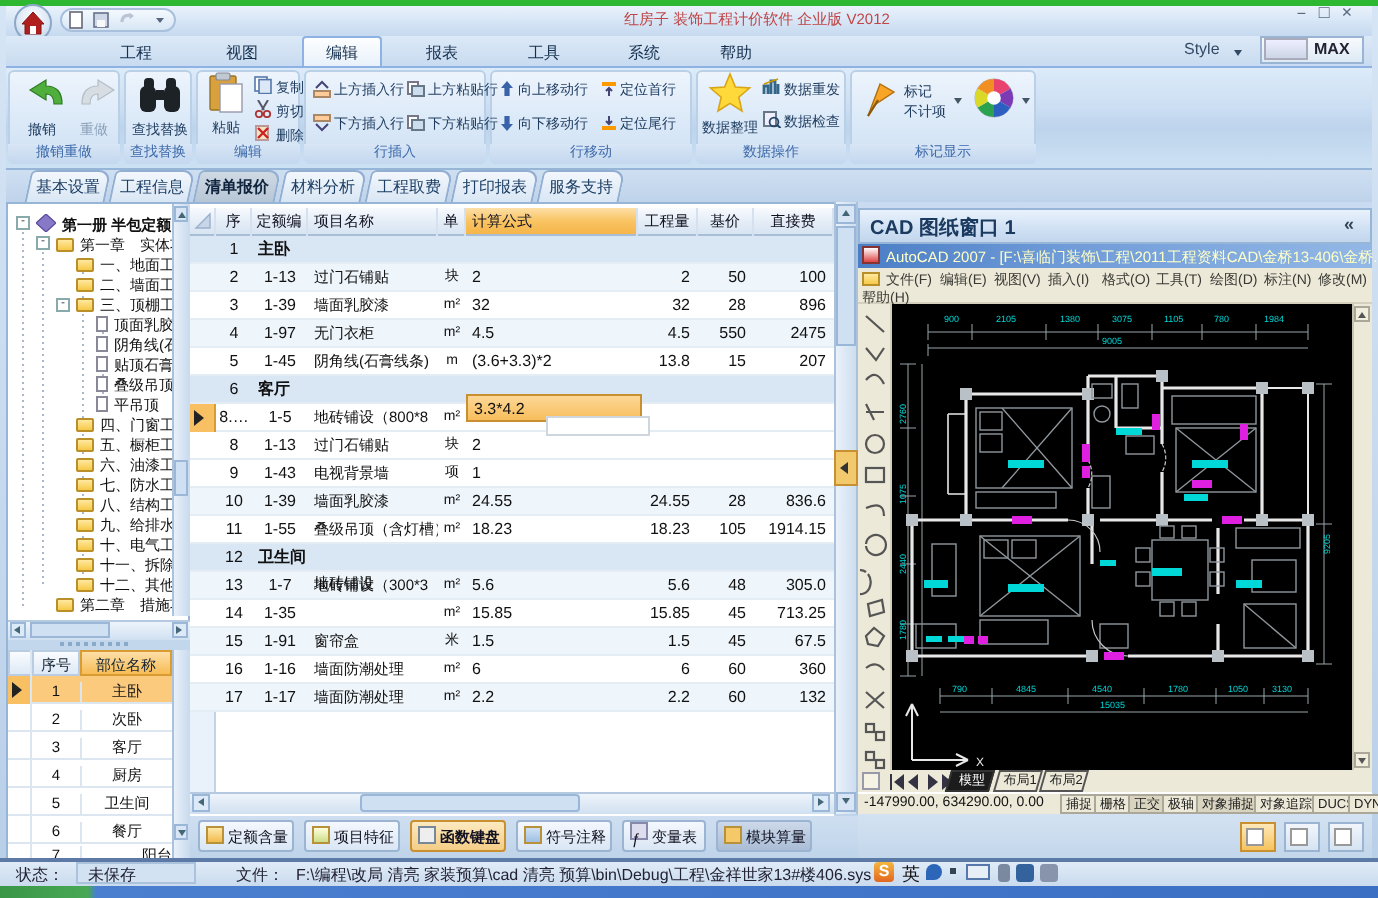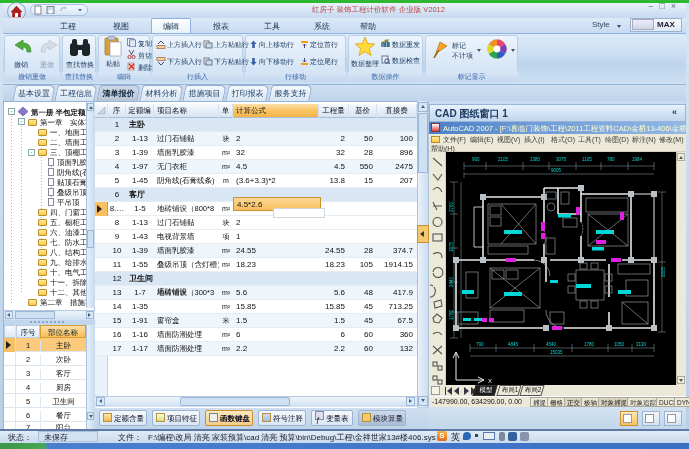--- a/index.html
+++ b/index.html
@@ -200,21 +200,21 @@
 </style>
 <div class="ptab" style="left:14px;width:40px;"></div>
 <div class="ptabt" style="left:14px;width:40px;">基本设置</div>
 <div class="ptab" style="left:56px;width:40px;"></div>
 <div class="ptabt" style="left:56px;width:40px;">工程信息</div>
 <div class="ptab" style="left:98px;width:41px;background:linear-gradient(#cfd9e4,#b7c6d6);"></div>
 <div class="ptabt" style="left:98px;width:41px;font-weight:bold;color:#10243d;">清单报价</div>
 <div class="ptab" style="left:141px;width:41px;"></div>
 <div class="ptabt" style="left:141px;width:41px;">材料分析</div>
 <div class="ptab" style="left:184px;width:41px;"></div>
-<div class="ptabt" style="left:184px;width:41px;">措施项目</div>
+<div class="ptabt" style="left:184px;width:41px;">工程取费</div>
 <div class="ptab" style="left:227px;width:41px;"></div>
 <div class="ptabt" style="left:227px;width:41px;">打印报表</div>
 <div class="ptab" style="left:270px;width:41px;"></div>
 <div class="ptabt" style="left:270px;width:41px;">服务支持</div>
 
 <div id="leftpanel">
 <style>
 .titem{position:absolute;font-size:7.5px;color:#111;white-space:nowrap;}
 .fold{position:absolute;width:9px;height:7px;background:linear-gradient(#ffe9a0,#f7c948);border:1px solid #b98f2a;border-radius:1px;}
 .doc{position:absolute;width:6px;height:8px;background:#fff;border:1px solid #889;}
@@ -316,21 +316,21 @@
     <div class="mnum" style="top:383px;">4</div>
     <div class="mname" style="top:383px;">厨房</div>
 <div class="mrow" style="top:394px;"></div>
     <div class="mnum" style="top:397px;">5</div>
     <div class="mname" style="top:397px;">卫生间</div>
 <div class="mrow" style="top:408px;"></div>
     <div class="mnum" style="top:411px;">6</div>
     <div class="mname" style="top:411px;">餐厅</div>
 <div class="mrow" style="top:422px;height:8px;"></div>
     <div class="mnum" style="top:423px;">7</div>
-    <div class="mname" style="top:423px;">阳台</div>
+    <div class="mname" style="top:423px;text-align:right;">阳台</div>
 <div class="abs" style="left:4px;top:325px;width:12px;height:105px;border-right:1px solid #dce6f0;"></div>
 </div>
 <div id="grid">
 <style>
 .gh{position:absolute;top:104px;height:14px;background:linear-gradient(#f8fafd,#e7eff8 45%,#d7e4f2);border-right:1px solid #b9cce2;border-bottom:1px solid #a8bdd6;font-size:7.5px;color:#112;text-align:center;line-height:14px;}
 .gc{position:absolute;height:14px;font-size:8px;color:#111;line-height:14px;white-space:nowrap;overflow:hidden;}
 .ctr{text-align:center;}.rt{text-align:right;}
 .grow{position:absolute;left:95px;width:322px;height:14px;border-bottom:1px solid #e4ecf4;}
 .vln{position:absolute;top:104px;width:1px;height:252px;background:#d5e1ee;}
 </style>
@@ -421,42 +421,42 @@
 <div class="gc ctr" style="left:219px;top:230px;width:14px;font-size:7px;">项</div>
 <div class="gc" style="left:236px;top:230px;width:80px;">1</div>
 <div class="grow" style="top:244px;background:#eef5fb;"></div>
 <div class="gc ctr" style="left:108px;top:244px;width:18px;">10</div>
 <div class="gc ctr" style="left:126px;top:244px;width:28px;">1-39</div>
 <div class="gc" style="left:157px;top:244px;width:62px;font-size:7.5px;">墙面乳胶漆</div>
 <div class="gc ctr" style="left:219px;top:244px;width:14px;font-size:7px;">m²</div>
 <div class="gc" style="left:236px;top:244px;width:80px;">24.55</div>
 <div class="gc rt" style="left:319px;top:244px;width:26px;">24.55</div>
 <div class="gc rt" style="left:349px;top:244px;width:24px;">28</div>
-<div class="gc rt" style="left:377px;top:244px;width:36px;">374.7</div>
+<div class="gc rt" style="left:377px;top:244px;width:36px;">836.6</div>
 <div class="grow" style="top:258px;background:#ffffff;"></div>
 <div class="gc ctr" style="left:108px;top:258px;width:18px;">11</div>
 <div class="gc ctr" style="left:126px;top:258px;width:28px;">1-55</div>
 <div class="gc" style="left:157px;top:258px;width:62px;font-size:7.5px;">叠级吊顶（含灯槽）</div>
 <div class="gc ctr" style="left:219px;top:258px;width:14px;font-size:7px;">m²</div>
 <div class="gc" style="left:236px;top:258px;width:80px;">18.23</div>
 <div class="gc rt" style="left:319px;top:258px;width:26px;">18.23</div>
 <div class="gc rt" style="left:349px;top:258px;width:24px;">105</div>
 <div class="gc rt" style="left:377px;top:258px;width:36px;">1914.15</div>
 <div class="grow" style="top:272px;background:#d9e6f4;"></div>
 <div class="gc ctr" style="left:108px;top:272px;width:18px;">12</div>
 <div class="gc" style="left:129px;top:272px;width:60px;font-weight:bold;">卫生间</div>
 <div class="grow" style="top:286px;background:#eef5fb;"></div>
 <div class="gc ctr" style="left:108px;top:286px;width:18px;">13</div>
 <div class="gc ctr" style="left:126px;top:286px;width:28px;">1-7</div>
 <div class="gc" style="left:157px;top:286px;width:62px;font-size:7.5px;">地砖铺设（300*3</div>
 <div class="gc ctr" style="left:219px;top:286px;width:14px;font-size:7px;">m²</div>
 <div class="gc" style="left:236px;top:286px;width:80px;">5.6</div>
 <div class="gc rt" style="left:319px;top:286px;width:26px;">5.6</div>
 <div class="gc rt" style="left:349px;top:286px;width:24px;">48</div>
-<div class="gc rt" style="left:377px;top:286px;width:36px;">417.9</div>
+<div class="gc rt" style="left:377px;top:286px;width:36px;">305.0</div>
 <div class="grow" style="top:300px;background:#ffffff;"></div>
 <div class="gc ctr" style="left:108px;top:300px;width:18px;">14</div>
 <div class="gc ctr" style="left:126px;top:300px;width:28px;">1-35</div>
 <div class="gc" style="left:157px;top:285px;width:62px;font-size:7.5px;">墙砖铺设</div>
 <div class="gc ctr" style="left:219px;top:300px;width:14px;font-size:7px;">m²</div>
 <div class="gc" style="left:236px;top:300px;width:80px;">15.85</div>
 <div class="gc rt" style="left:319px;top:300px;width:26px;">15.85</div>
 <div class="gc rt" style="left:349px;top:300px;width:24px;">45</div>
 <div class="gc rt" style="left:377px;top:300px;width:36px;">713.25</div>
 <div class="grow" style="top:314px;background:#eef5fb;"></div>
@@ -481,21 +481,21 @@
 <div class="gc ctr" style="left:108px;top:342px;width:18px;">17</div>
 <div class="gc ctr" style="left:126px;top:342px;width:28px;">1-17</div>
 <div class="gc" style="left:157px;top:342px;width:62px;font-size:7.5px;">墙面防潮处理</div>
 <div class="gc ctr" style="left:219px;top:342px;width:14px;font-size:7px;">m²</div>
 <div class="gc" style="left:236px;top:342px;width:80px;">2.2</div>
 <div class="gc rt" style="left:319px;top:342px;width:26px;">2.2</div>
 <div class="gc rt" style="left:349px;top:342px;width:24px;">60</div>
 <div class="gc rt" style="left:377px;top:342px;width:36px;">132</div>
 <div class="abs" style="left:95px;top:202px;width:13px;height:14px;background:#f9bf63;border-right:1px solid #d99c33;"></div>
 <div class="abs" style="left:97px;top:205px;width:0;height:0;border-left:5px solid #222;border-top:4px solid transparent;border-bottom:4px solid transparent;"></div>
-<div class="abs" style="left:233px;top:197px;width:88px;height:14px;background:linear-gradient(#fcd896,#f8bd5c);border:1px solid #c89030;font-size:8px;line-height:13px;padding-left:3px;color:#111;">4.5*2.6</div>
+<div class="abs" style="left:233px;top:197px;width:88px;height:14px;background:linear-gradient(#fcd896,#f8bd5c);border:1px solid #c89030;font-size:8px;line-height:13px;padding-left:3px;color:#111;">3.3*4.2</div>
 <div class="abs" style="left:273px;top:208px;width:52px;height:10px;background:#ffffff;border:1px solid #d0d6dd;"></div>
 </div>
 </div>
 <div id="gridbottom">
 
 <div class="abs" style="left:95px;top:396px;width:322px;height:11px;background:linear-gradient(#eef4fb,#d0e0f1);border-top:1px solid #b5c9e0;"></div>
 <div class="abs" style="left:96px;top:397px;width:9px;height:9px;background:#dce9f6;border:1px solid #9ab7d8;"></div>
     <div class="abs" style="left:99px;top:399px;width:0;height:0;border-top:2.5px solid transparent;border-bottom:2.5px solid transparent;border-right:3px solid #467;"></div>
 <div class="abs" style="left:406px;top:397px;width:9px;height:9px;background:#dce9f6;border:1px solid #9ab7d8;"></div>
     <div class="abs" style="left:409px;top:399px;width:0;height:0;border-top:2.5px solid transparent;border-bottom:2.5px solid transparent;border-left:3px solid #467;"></div>

